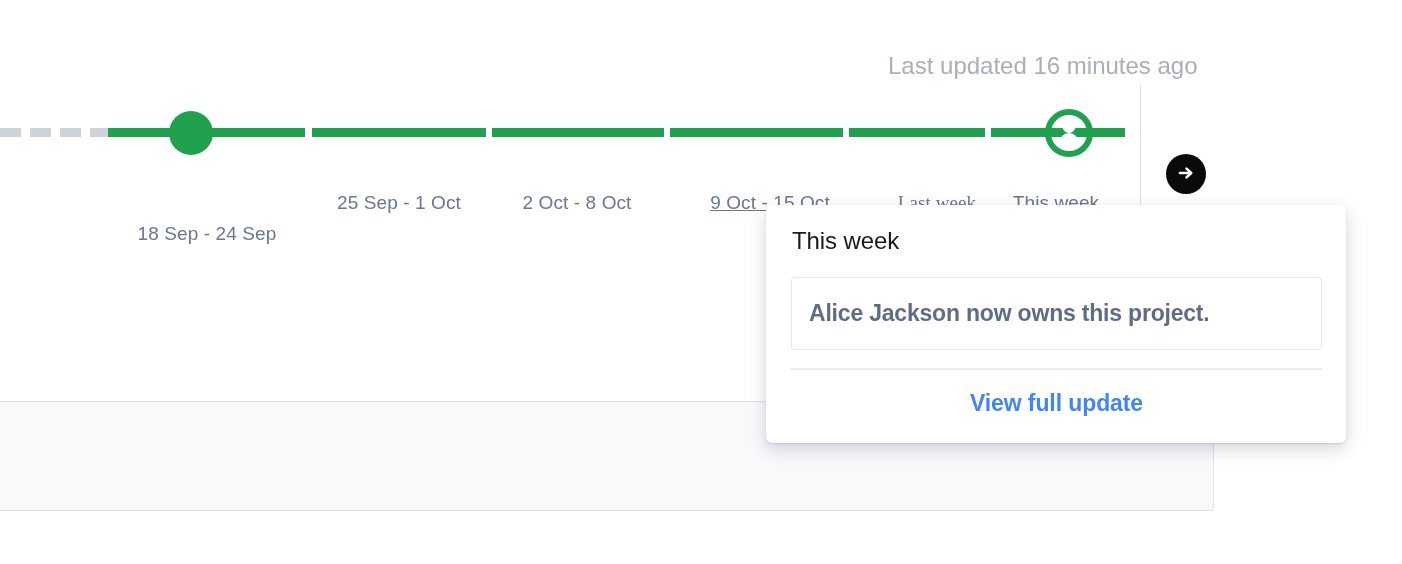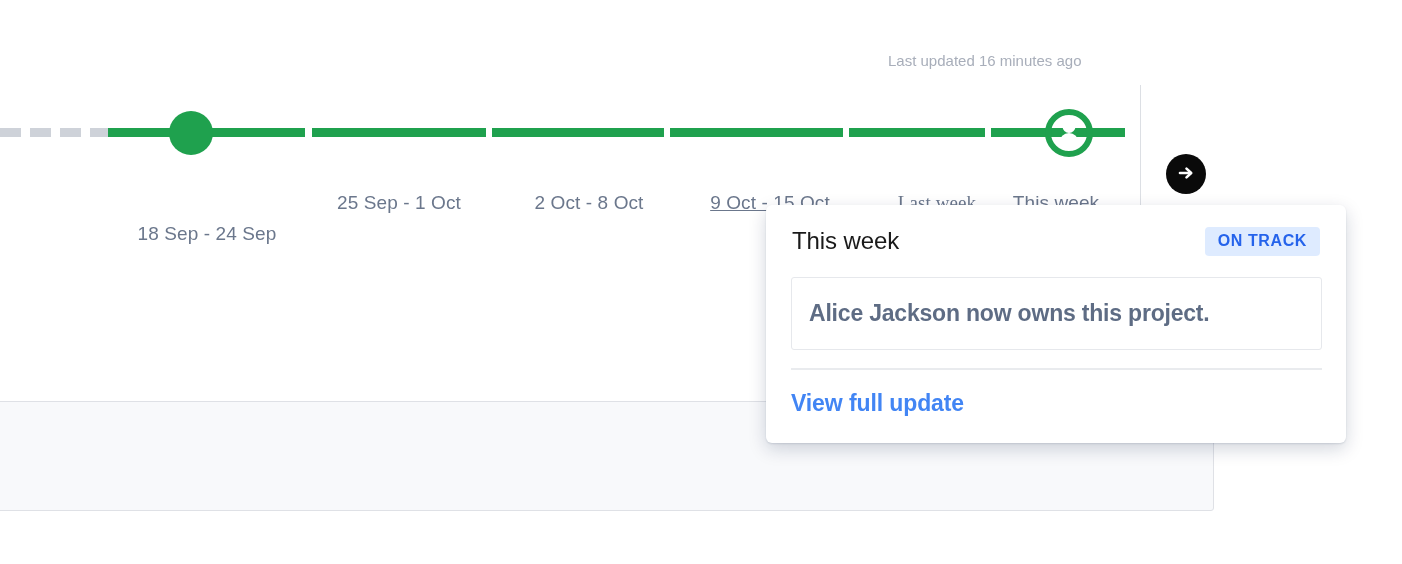--- a/index.html
+++ b/index.html
@@ -86,21 +86,21 @@
     white-space: nowrap;
     text-align: center;
     letter-spacing: 0.1px;
   }
 
   
   #last-updated {
     position: absolute;
     left: 888px;
     top: 52px;
-    font-size: 15px;
+    font-size: 24px;
     color: #a8aeba;
     white-space: nowrap;
   }
 
   
   #timeline-divider {
     position: absolute;
     left: 1140px;
     top: 85px;
     width: 1px;
@@ -195,20 +195,21 @@
     width: 531px;
     height: 2px;
     background: #e9ebee;
   }
 
   #view-full-update {
     position: absolute;
     left: 25px;
     top: 185px;
     width: 531px;
+    text-align: center;
     font-size: 23px;
     font-weight: bold;
     color: #4285f4;
     cursor: pointer;
     letter-spacing: -0.1px;
   }
 </style>
 </head>
 <body>
 
@@ -233,21 +234,21 @@
     <svg width="48" height="48" viewBox="0 0 48 48" aria-hidden="true">
       <circle cx="24" cy="24" r="21" fill="none" stroke="#1fa14e" stroke-width="6"></circle>
       <circle cx="24" cy="17.5" r="6.5" fill="#ffffff"></circle>
       <path d="M14.5 33.5 a9.5 9.5 0 0 1 19 0 v4 h-19 z" fill="#ffffff"></path>
     </svg>
   </div>
 
   <div id="labels-container">
       <div class="week-label" style="left: 77px; width: 260px; margin-top: 31px;">18 Sep - 24 Sep</div>
       <div class="week-label" style="left: 269px; width: 260px; text-align: center;">25 Sep - 1 Oct</div>
-      <div class="week-label" style="left: 459px; width: 260px; text-align: center;">2 Oct - 8 Oct</div>
+      <div class="week-label" style="left: 447px; width: 260px; text-align: center;">2 Oct - 8 Oct</div>
       <div class="week-label" style="left: 640px; width: 260px; text-decoration: underline;">9 Oct - 15 Oct</div>
       <div class="week-label" style="left: 807px; width: 260px; font-family: Liberation Serif, serif;">Last week</div>
       <div class="week-label" style="left: 926px; width: 260px;">This week</div>
     </div>
 
   <div id="last-updated">Last updated 16 minutes ago</div>
 
   <div id="timeline-divider"></div>
 
   <button id="next-button">
@@ -257,21 +258,20 @@
         <path d="M11.5 6.6 L16.2 11 L11.5 15.4" stroke="#ffffff" stroke-width="2.6" stroke-linecap="round" stroke-linejoin="round" fill="none"></path>
       </svg>
     </span>
   </button>
 </div>
 
 <div id="update-popup">
 
   <div id="popup-header">
     <div id="popup-title">This week</div>
-    <div id="status-badge" style="background: rgb(222, 235, 255); color: rgb(37, 99, 235);">ON TRACK</div>
   </div>
 
   <div id="update-text-box">
     <span id="update-text">Alice Jackson now owns this project.</span>
   </div>
 
   <div id="popup-divider"></div>
 
   <div id="view-full-update" style="color: rgb(66, 133, 244);">View full update</div>
 </div>

